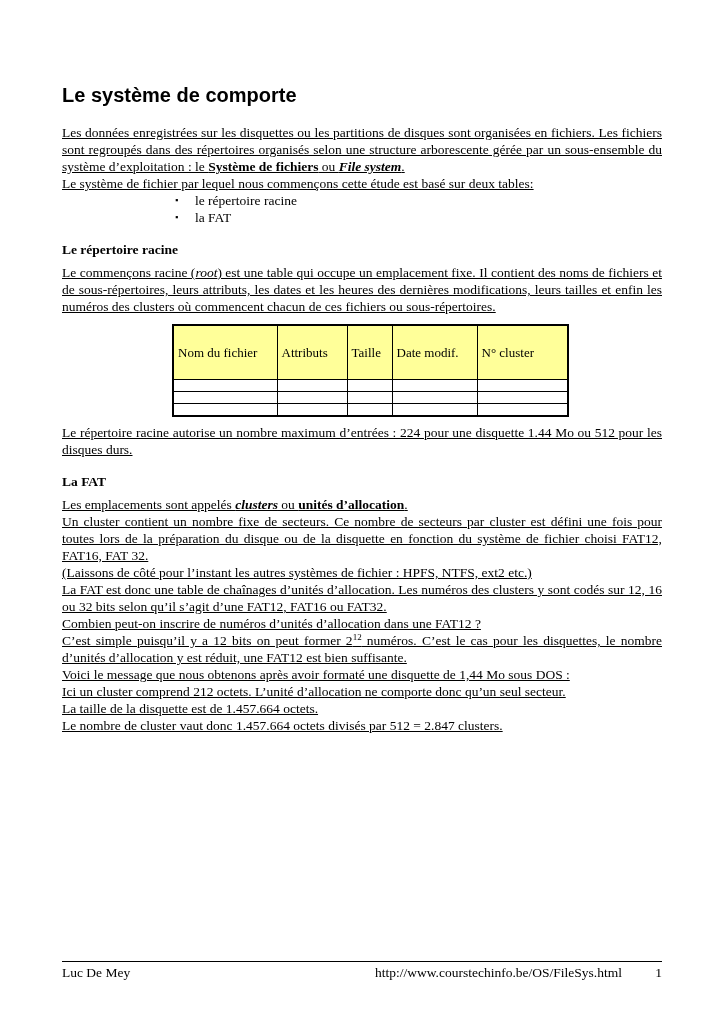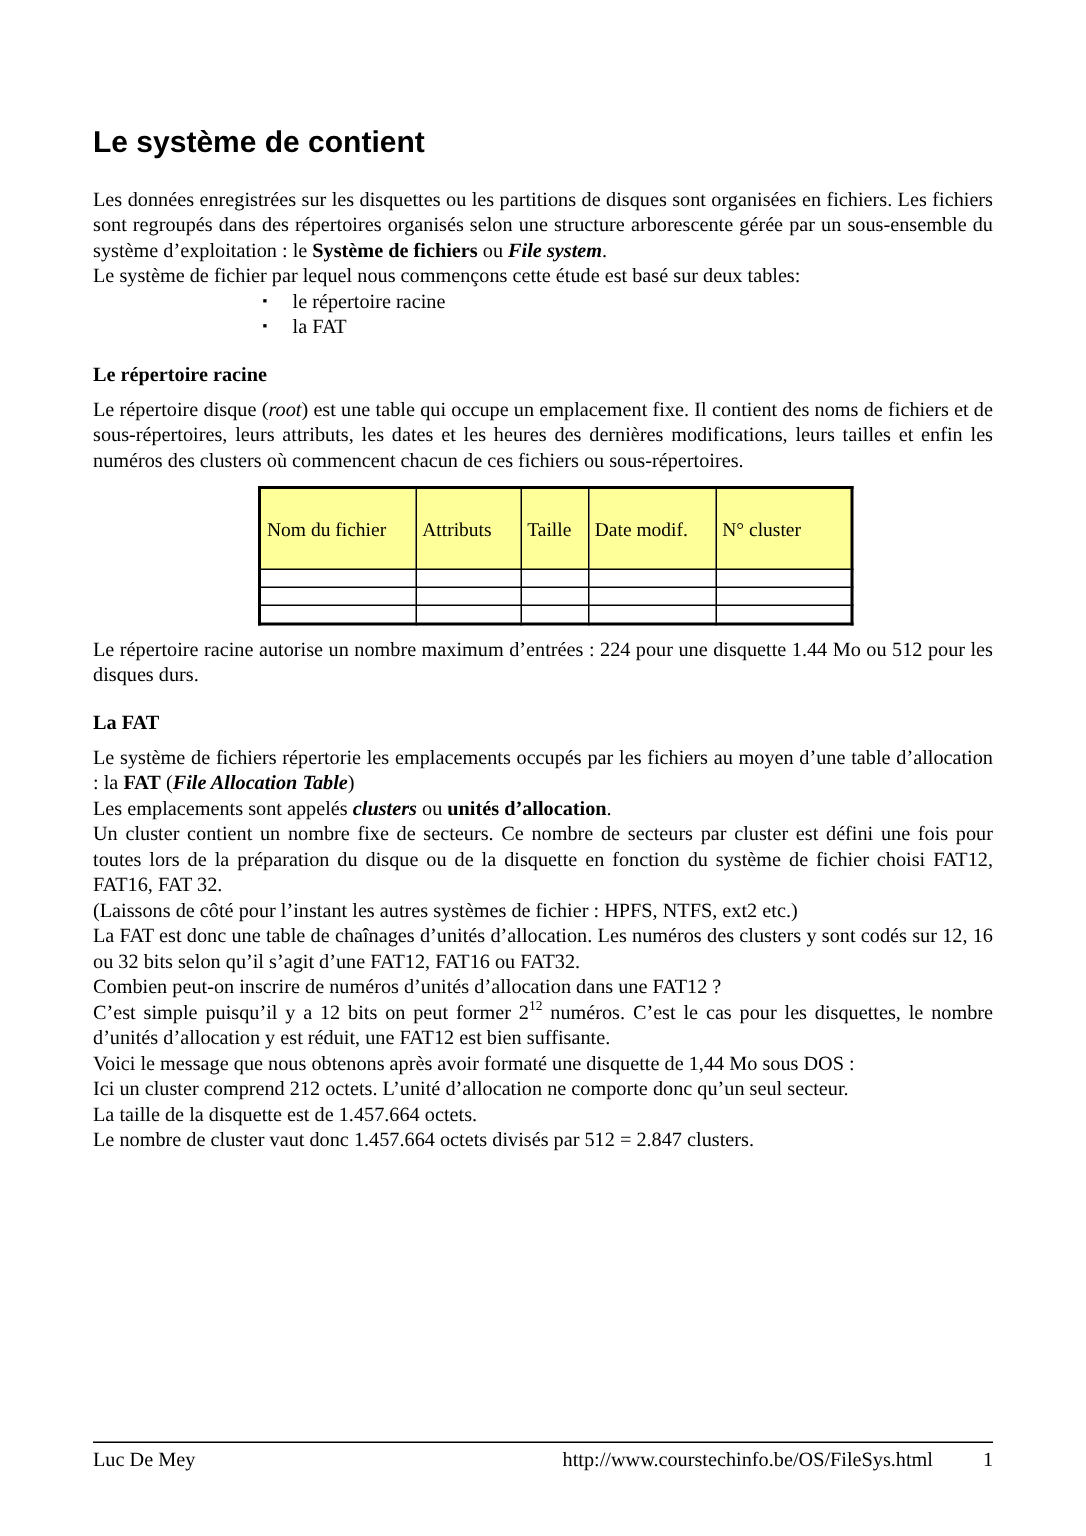--- a/index.html
+++ b/index.html
@@ -20,21 +20,21 @@
     top: 84px;
     width: 600px;
   }
   h1.doc-title {
     font-family: "Liberation Sans", sans-serif;
     font-size: 20px;
     line-height: 23px;
     font-weight: bold;
     margin: 0 0 17px 0;
   }
-  p { margin: 0; text-align: justify; }
+  p { margin: 0; text-align: justify; text-decoration: underline; }
   .b { font-weight: bold; font-style: normal; }
   .i { font-style: italic; }
   .bi { font-weight: bold; font-style: italic; }
   sup.exp { font-size: 9px; line-height: 0; vertical-align: super; }
 
   .bullet-list { margin-left: 113px; }
   .bullet-item { display: flex; }
   .bullet-marker { width: 20px; font-size: 9px; line-height: 17px; }
 
   h2.sec-heading {
@@ -96,40 +96,40 @@
   .footer-author { width: 145px; }
   .footer-url { flex: 1; text-align: right; }
   .footer-page { width: 40px; text-align: right; }
 </style>
 </head>
 <body>
 
 <div class="page">
   <div class="content">
 
-    <h1 class="doc-title">Le système de contient</h1>
+    <h1 class="doc-title">Le système de comporte</h1>
 
     <p><span>Les données enregistrées sur les disquettes ou les partitions de disques sont organisées en fichiers. Les fichiers sont regroupés dans des répertoires organisés selon une structure arborescente gérée par un sous-ensemble du système d’exploitation : le </span><span class="b">Système de fichiers</span><span> ou </span><span class="bi">File system</span><span>.</span></p>
 
     <p>Le système de fichier par lequel nous commençons cette étude est basé sur deux tables:</p>
 
     <div class="bullet-list">
       <div class="bullet-item">
         <span class="bullet-marker">▪</span>
         <span>le répertoire racine</span>
       </div>
       <div class="bullet-item">
         <span class="bullet-marker">▪</span>
         <span>la FAT</span>
       </div>
     </div>
 
     <h2 class="sec-heading">Le répertoire racine</h2>
 
-    <p><span>Le répertoire disque (</span><span class="i">root</span><span>) est une table qui occupe un emplacement fixe. Il contient des noms de fichiers et de sous-répertoires, leurs attributs,  les dates et les heures des dernières modifications, leurs tailles et enfin les numéros des clusters où commencent chacun de ces fichiers ou sous-répertoires.</span></p>
+    <p><span>Le commençons racine (</span><span class="i">root</span><span>) est une table qui occupe un emplacement fixe. Il contient des noms de fichiers et de sous-répertoires, leurs attributs,  les dates et les heures des dernières modifications, leurs tailles et enfin les numéros des clusters où commencent chacun de ces fichiers ou sous-répertoires.</span></p>
 
     <table class="root-table">
       <colgroup>
         <col class="col-nom">
           <col class="col-attr">
           <col class="col-taille">
           <col class="col-date">
           <col class="col-clus">
       </colgroup>
       <thead>
@@ -163,21 +163,20 @@
             <td></td>
             <td></td>
           </tr>
       </tbody>
     </table>
 
     <p>Le répertoire racine autorise un nombre maximum d’entrées : 224 pour une disquette 1.44 Mo ou 512 pour les disques durs.</p>
 
     <h2 class="sec-heading">La FAT</h2>
 
-    <p><span>Le système de fichiers répertorie les emplacements occupés par les fichiers au moyen d’une table d’allocation : la </span><span class="b">FAT</span><span> (</span><span class="bi">File Allocation Table</span><span>)</span></p>
 
     <p><span>Les emplacements sont appelés </span><span class="bi">clusters</span><span> ou </span><span class="b">unités d’allocation</span><span>.</span></p>
 
     <p>Un cluster contient un nombre fixe de secteurs. Ce nombre de secteurs par cluster est défini une fois pour toutes lors de la préparation du disque ou de la disquette en fonction du système de fichier choisi FAT12, FAT16, FAT 32.</p>
     <p>(Laissons de côté pour l’instant les autres systèmes de fichier : HPFS, NTFS, ext2 etc.)</p>
     <p>La FAT est donc une table de chaînages d’unités d’allocation. Les numéros des clusters y sont codés sur 12, 16 ou 32 bits selon qu’il s’agit d’une FAT12, FAT16 ou FAT32.</p>
     <p>Combien peut-on inscrire de numéros d’unités d’allocation dans une FAT12 ?</p>
 
     <p><span>C’est simple puisqu’il y a 12 bits on peut former 2</span><sup class="exp">12</sup><span> numéros. C’est le cas pour les disquettes, le nombre d’unités d’allocation y est réduit, une FAT12 est bien suffisante.</span></p>
 

